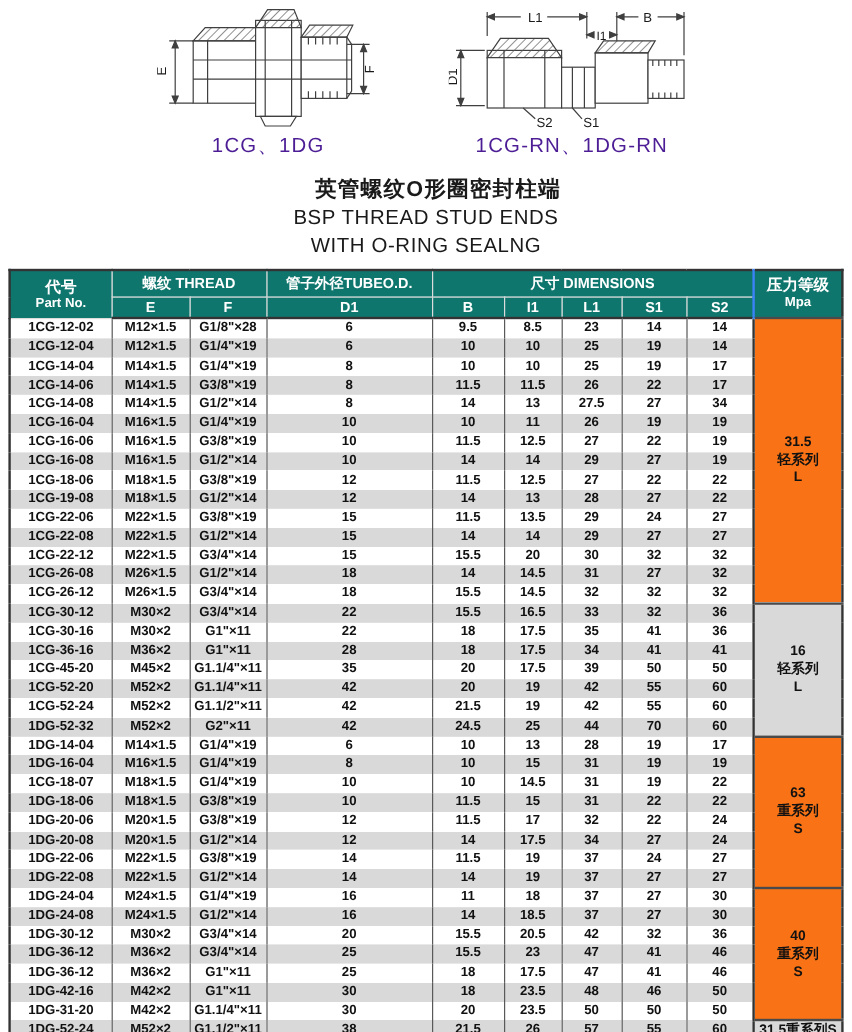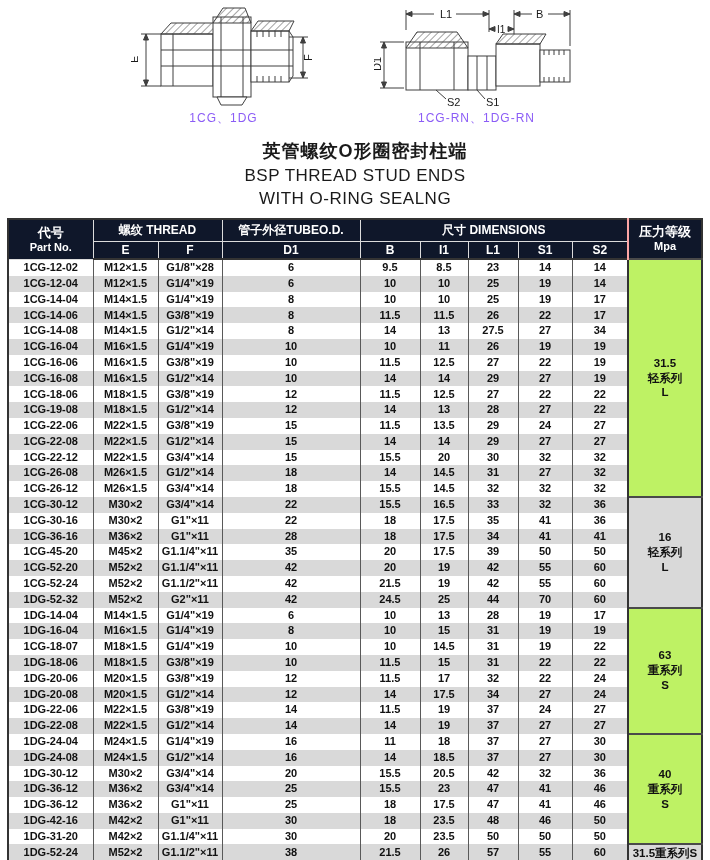--- a/index.html
+++ b/index.html
@@ -5,47 +5,47 @@
   html,body{margin:0;padding:0;}
   body{
     width:710px;height:860px;overflow:hidden;background:#ffffff;
     font-family:"Liberation Sans","DejaVu Sans",sans-serif;color:#1a1a1a;
   }
   .page{width:710px;height:860px;position:relative;}
   
   .figures{display:flex;justify-content:center;align-items:flex-start;gap:58px;padding-top:4px;}
   .fig{margin:0;text-align:center;}
   .fig svg{display:block;margin:0 auto;}
-  .cap{font-size:12px;color:#8b5cf6;margin-top:2px;letter-spacing:1px;white-space:nowrap;}
+  .cap{font-size:17px;color:#4c1d95;margin-top:2px;letter-spacing:1px;white-space:nowrap;}
   
   .title-zh{text-align:center;font-size:18px;font-weight:bold;margin-top:12px;letter-spacing:1px;margin-left:20px;}
   .title-en{text-align:center;font-size:17px;margin-top:3px;letter-spacing:.5px;}
   
   table.spec{
     border-collapse:collapse;table-layout:fixed;width:694px;margin:9px auto 0;
     border:2px solid #333;
   }
   .spec th{
-    background:#0f172a;color:#fff;font-weight:bold;font-size:12px;
+    background:#0f766e;color:#fff;font-weight:bold;font-size:12px;
     border:1px solid #dcdcdc;padding:0;line-height:1.2;text-align:center;
   }
   .spec thead tr.h1 th{height:21px;}
   .spec thead tr.h2 th{height:16px;border-bottom:2px solid #333;}
   .spec th .h-zh{display:block;font-size:13px;line-height:1.15;}
   .spec th .h-en{display:block;font-size:11px;line-height:1.1;}
-  .spec th.th-pressure{border-left:2px solid #fca5a5;}
+  .spec th.th-pressure{border-left:2px solid #3b82f6;}
   .spec td{
     border-left:1px solid #595959;border-right:1px solid #595959;
     text-align:center;font-size:11px;font-weight:bold;color:#111;
     height:15.8px;padding:0;line-height:1.05;background:#fff;
     white-space:nowrap;overflow:hidden;
   }
   .spec tr.even td{background:#d9d9d9;}
   .spec td.pressure-cell{
-    background:#bef264;border-left:2px solid #333;border-top:2px solid #4a4a4a;
+    background:#f97316;border-left:2px solid #333;border-top:2px solid #4a4a4a;
     vertical-align:middle;font-size:11.5px;line-height:1.3;
   }
   .spec td.pressure-cell div{white-space:nowrap;}
 </style>
 </head>
 <body>
 
 <div class="page">
 
   <div class="figures">

